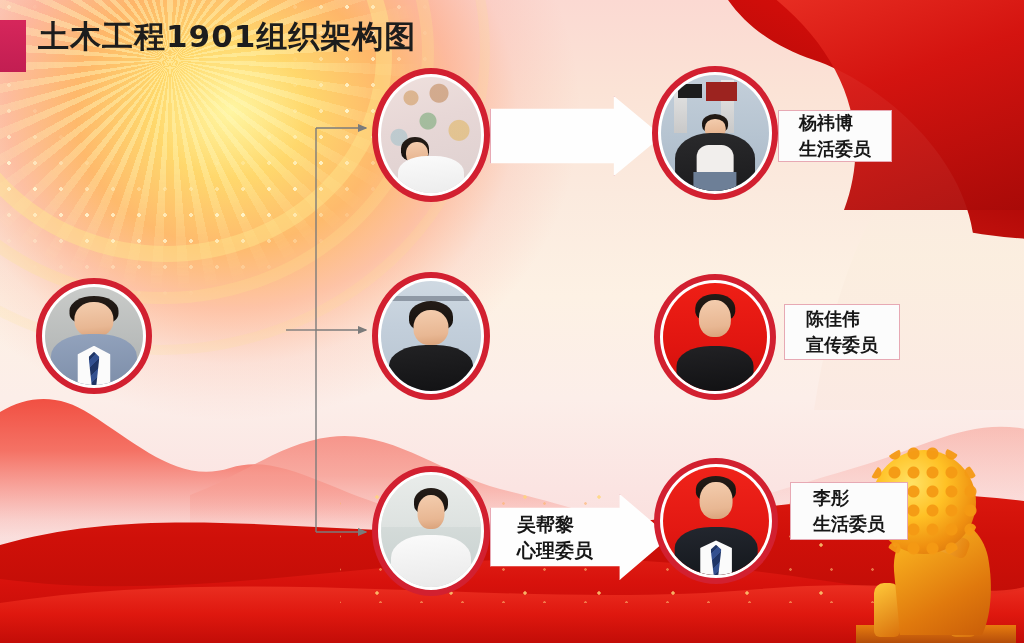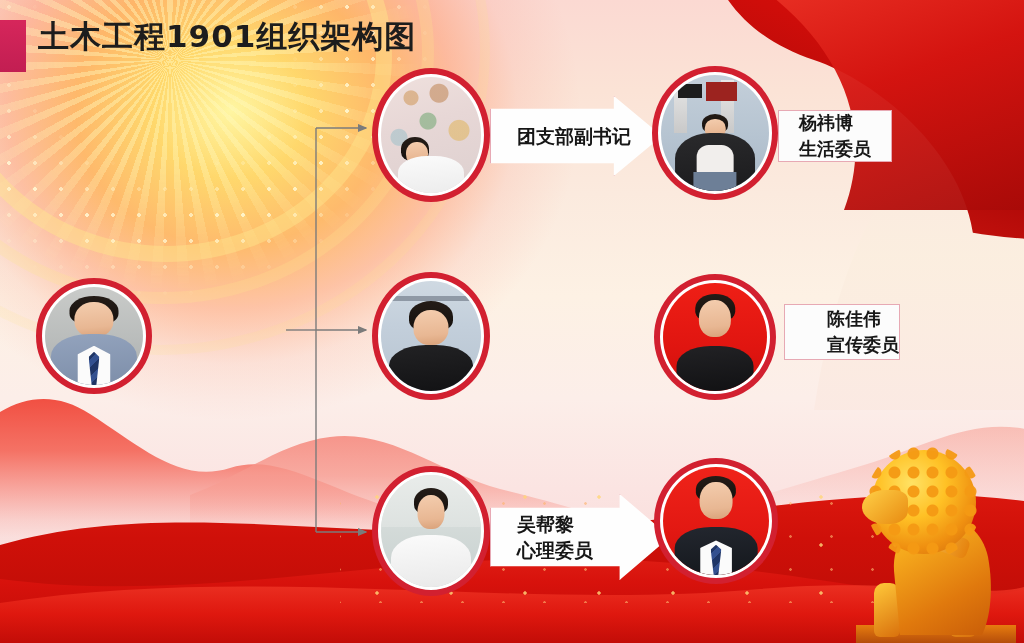--- a/index.html
+++ b/index.html
@@ -347,21 +347,20 @@
         <div class="hair" style="top:52%;left:34%;width:28%;height:20%;"></div>
         <div class="face" style="top:56%;left:36%;width:22%;height:20%;"></div>
         <div class="torso" style="width:66%;height:32%;background:linear-gradient(175deg,#fbfbfb 0%,#ececec 100%);"></div>
       </div>
     </div>
   </div>
 
   <div class="arrow-plate" style="left:490px;top:96px;width:172px;height:80px;
               clip-path:polygon(0 16%,72% 16%,72% 0,100% 50%,72% 100%,72% 84%,0 84%);">
     <div class="txt">
-      <div class="role">团支部副书记</div>
     </div>
   </div>
 
   <div class="photo" title="杨祎博" style="left:652px;top:66px;width:126px;height:134px;">
     <div class="inner" style="background:linear-gradient(180deg,#c4cfda 0%,#b6c4d1 52%,#a8b7c6 100%);">
       <div class="pf">
         <div style="position:absolute;left:12%;top:4%;width:12%;height:46%;background:linear-gradient(180deg,#e8e8e8,#c9c9c9);"></div>
         <div style="position:absolute;left:56%;top:4%;width:12%;height:46%;background:linear-gradient(180deg,#e8e8e8,#c9c9c9);"></div>
         <div style="position:absolute;left:42%;top:6%;width:28%;height:16%;background:#9c231f;"></div>
         <div style="position:absolute;left:16%;top:8%;width:22%;height:12%;background:#1d1d1d;"></div>
@@ -396,21 +395,21 @@
   <div class="photo" title="陈佳伟" style="left:654px;top:274px;width:122px;height:126px;">
     <div class="inner" style="background:linear-gradient(180deg,#ef1f16 0%,#e01510 60%,#cf0f0b 100%);">
       <div class="pf">
         <div class="hair" style="top:10%;width:38%;height:26%;"></div>
         <div class="face" style="top:16%;width:31%;height:34%;"></div>
         <div class="torso" style="width:74%;height:42%;background:linear-gradient(175deg,#222225 0%,#111113 100%);"></div>
       </div>
     </div>
   </div>
 
-  <div class="plate-box" style="left:784px;top:304px;width:116px;height:56px;justify-content:flex-end;">
+  <div class="plate-box" style="left:784px;top:304px;width:116px;height:56px;">
     <div class="txt">
       <div>陈佳伟</div>
       <div>宣传委员</div>
     </div>
   </div>
 
   <div class="photo" title="吴帮黎" style="left:372px;top:466px;width:118px;height:130px;">
     <div class="inner" style="background:linear-gradient(180deg,#dfe4e2 0%,#d4dbd9 45%,#c7d0cf 100%);">
       <div class="pf">
         <div style="position:absolute;left:0;top:0;width:100%;height:46%;background:linear-gradient(180deg,#e9ecea,#dde2e0);"></div>
@@ -434,14 +433,20 @@
       <div class="pf">
         <div class="hair" style="top:8%;width:38%;height:24%;"></div>
         <div class="face" style="top:14%;width:31%;height:34%;"></div>
         <div class="torso" style="width:78%;height:44%;background:linear-gradient(175deg,#23272f 0%,#14171c 100%);"></div>
         <div class="shirt" style="width:30%;height:32%;"></div>
         <div class="tie" style="width:10%;height:28%;"></div>
       </div>
     </div>
   </div>
 
+  <div class="plate-box" style="left:790px;top:482px;width:118px;height:58px;">
+    <div class="txt">
+      <div>李彤</div>
+      <div>生活委员</div>
+    </div>
+  </div>
 
 </div>
 
 </body></html>

